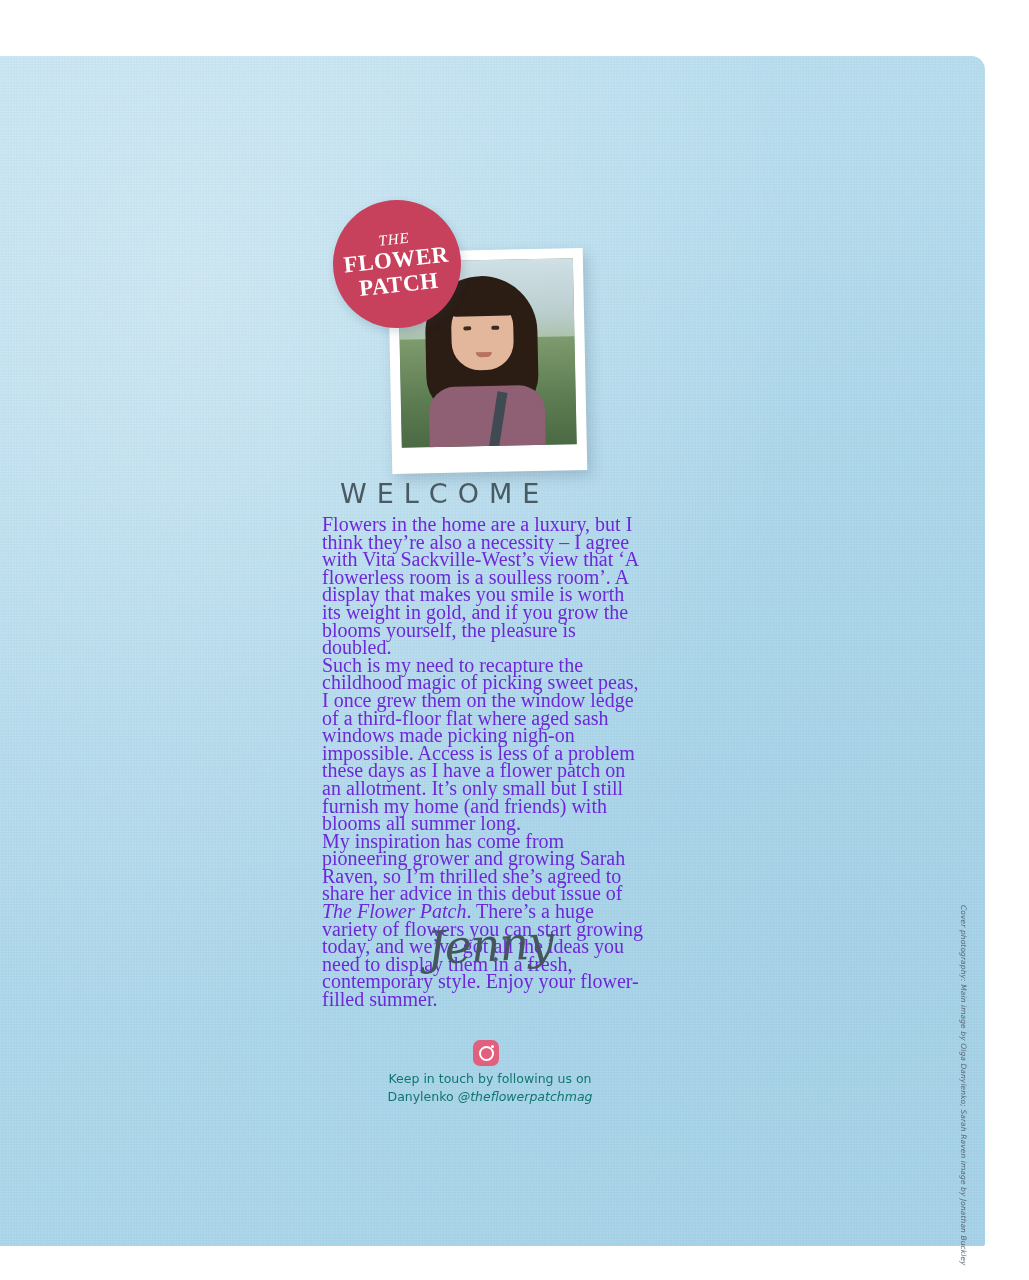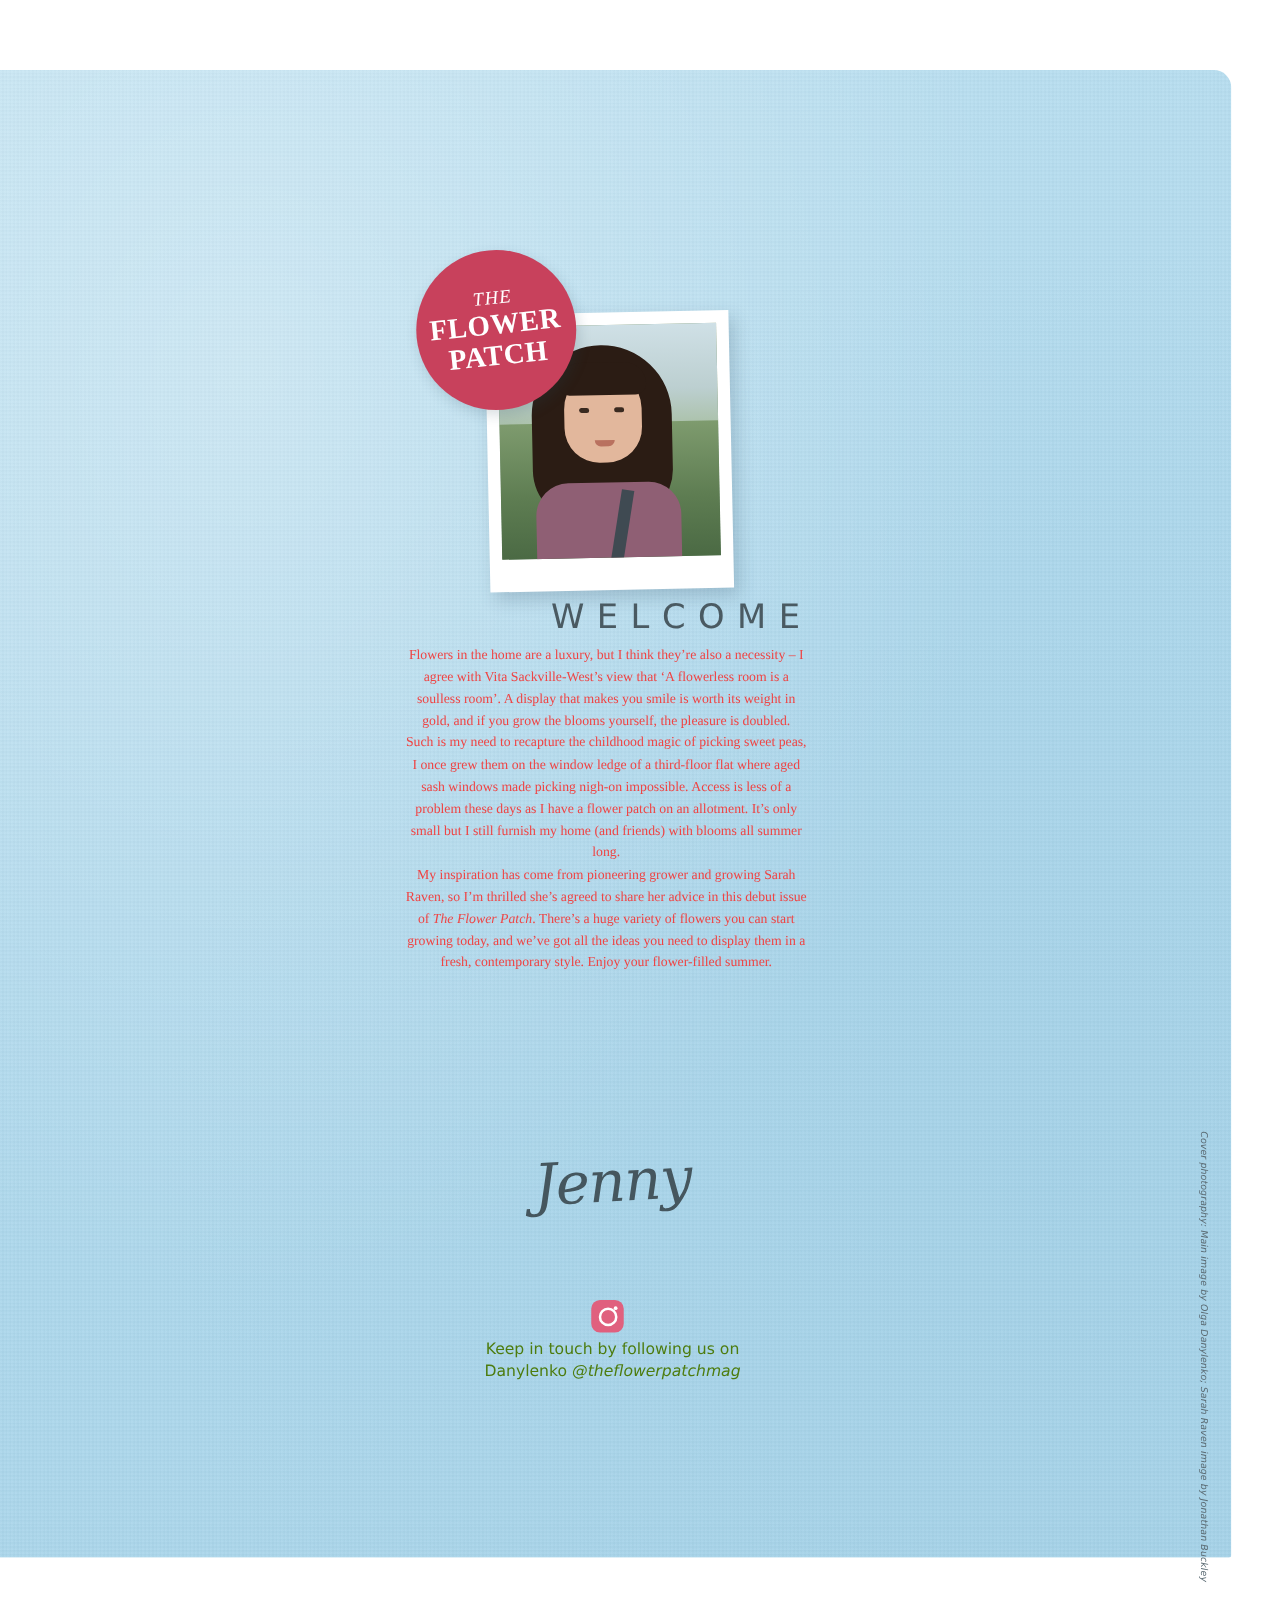--- a/index.html
+++ b/index.html
@@ -163,38 +163,38 @@
     letter-spacing: 0.5px;
     margin-top: 2px;
   }
 
   
   .welcome {
     position: absolute;
     left: 330px;
     top: 478px;
     width: 320px;
-    text-align: right;
+    text-align: left;
     font-family: "DejaVu Sans", sans-serif;
     font-size: 27px;
     letter-spacing: 10px;
     color: #4a5a62;
     text-indent: 10px;
   }
 
   
   .copy {
     position: absolute;
     left: 322px;
     top: 516px;
     width: 326px;
-    text-align: center;
-    color: #ef4444;
-    font-family: "Liberation Serif", serif;
-    font-size: 11px;
+    text-align: left;
+    color: #6d28d9;
+    font-family: "Liberation Serif", serif;
+    font-size: 20px;
     line-height: 17.6px;
   }
   .copy p { margin: 0; }
   .copy p + p { text-indent: 0; }
   .copy em { font-style: italic; }
 
   
   .signature {
     position: absolute;
     left: 330px;
@@ -246,21 +246,21 @@
   }
   .ig-text {
     position: absolute;
     left: 330px;
     top: 1070px;
     width: 320px;
     text-align: center;
     font-family: "DejaVu Sans", sans-serif;
     font-size: 12.5px;
     line-height: 18px;
-    color: #4d7c0f;
+    color: #0f766e;
   }
   .ig-text em { }
 
   
   .credit {
     position: absolute;
     left: 968px;
     top: 905px;
     width: 330px;
     transform: rotate(90deg);

